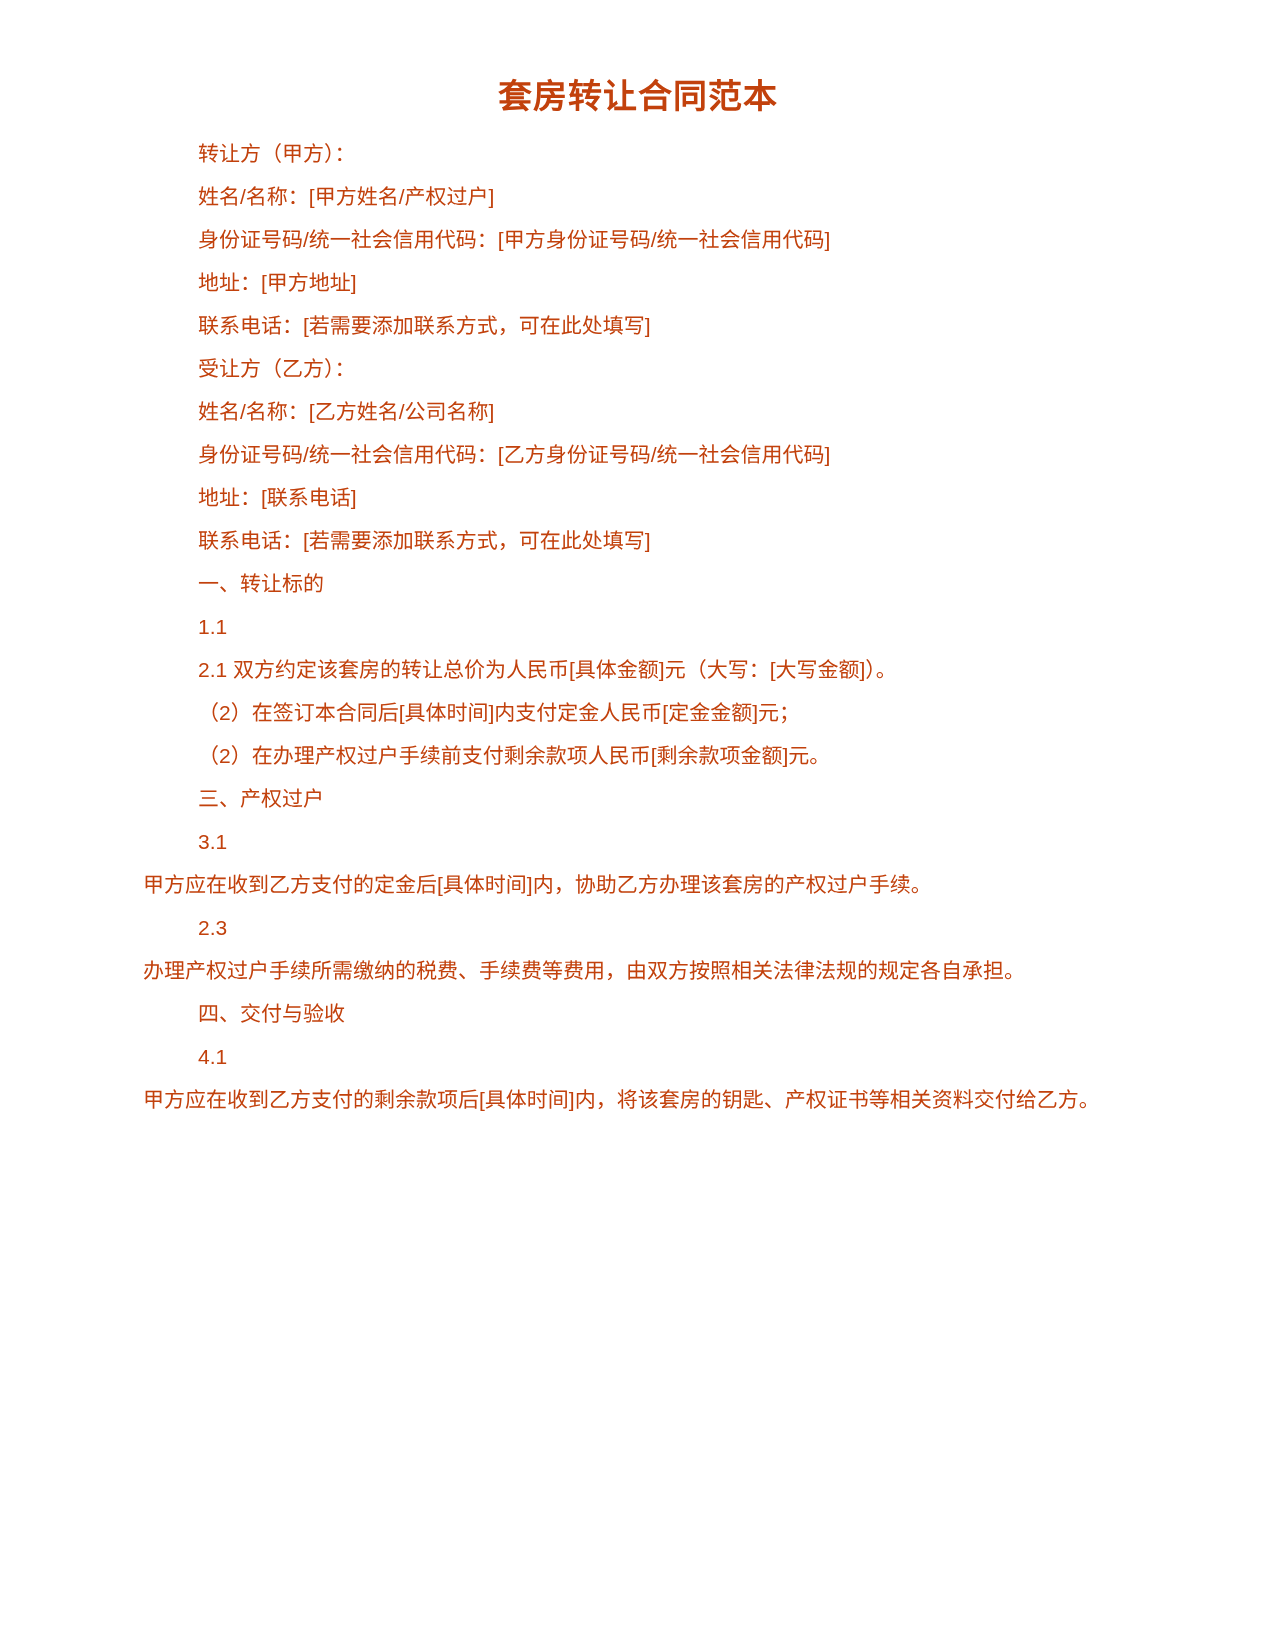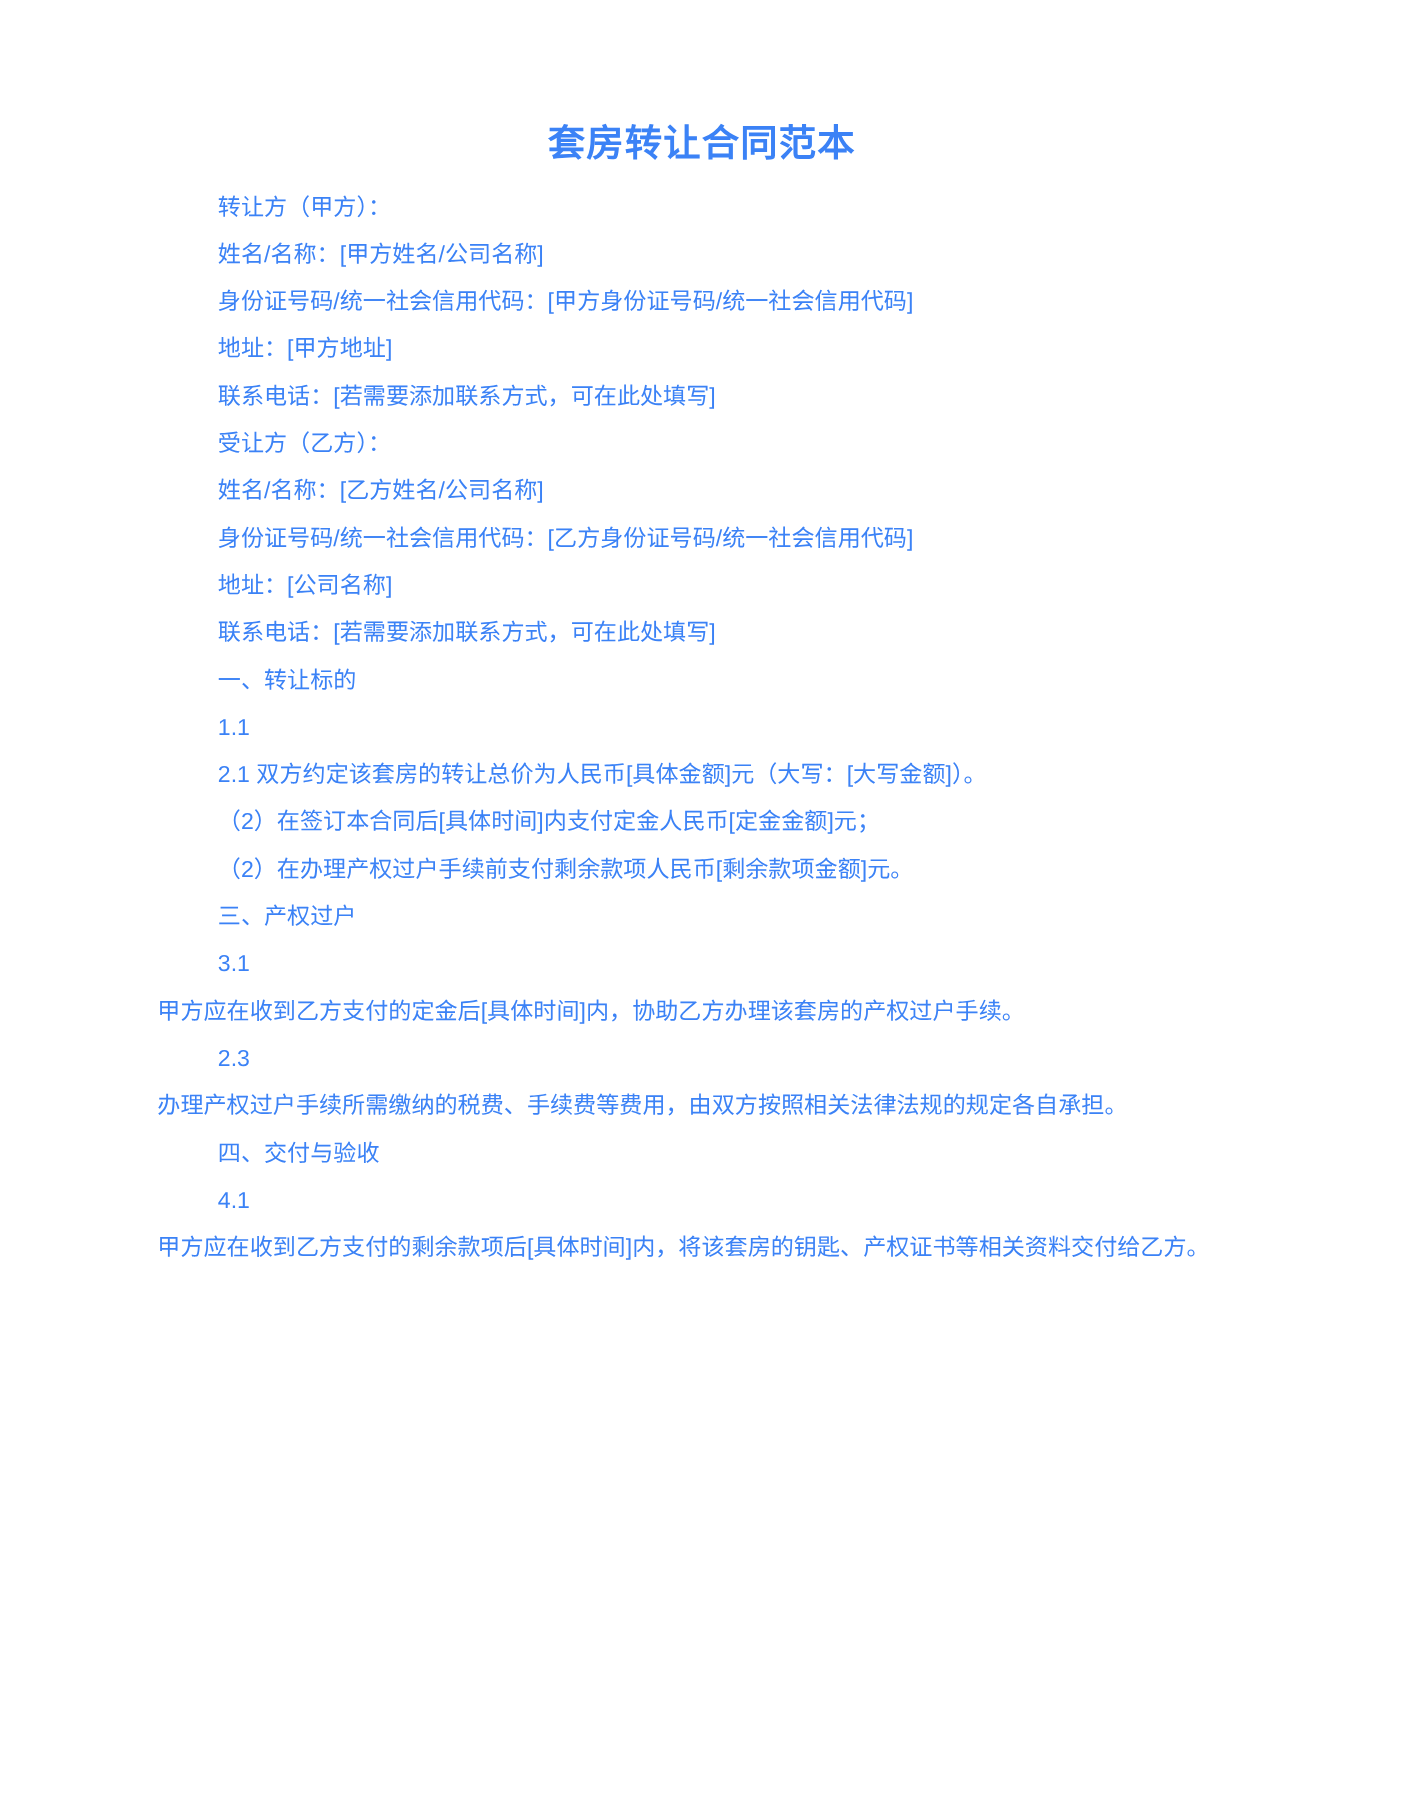--- a/index.html
+++ b/index.html
@@ -7,24 +7,24 @@
     padding: 0;
     background: #ffffff;
   }
   .page {
     position: relative;
     width: 1275px;
     height: 1650px;
     margin: 0 auto;
     background: #ffffff;
     box-sizing: border-box;
-    padding: 109px 142px 0 143px;
+    padding: 74px 142px 0 143px;
     overflow: hidden;
     font-family: "Liberation Sans", "DejaVu Sans", sans-serif;
-    color: #3b82f6;
+    color: #c2410c;
   }
   .doc-title {
     font-size: 34px;
     font-weight: 700;
     line-height: 44px;
     text-align: center;
     margin: 0 0 14px 0;
     letter-spacing: 1px;
   }
   .doc-body {
@@ -41,28 +41,28 @@
     text-indent: 55px;
   }
 </style>
 </head>
 <body>
 
 <div class="page">
   <h1 class="doc-title">套房转让合同范本</h1>
   <div class="doc-body">
       <p class="para indent">转让方（甲方）：</p>
-      <p class="para indent">姓名/名称：[甲方姓名/公司名称]</p>
+      <p class="para indent">姓名/名称：[甲方姓名/产权过户]</p>
       <p class="para indent">身份证号码/统一社会信用代码：[甲方身份证号码/统一社会信用代码]</p>
       <p class="para indent">地址：[甲方地址]</p>
       <p class="para indent">联系电话：[若需要添加联系方式，可在此处填写]</p>
       <p class="para indent">受让方（乙方）：</p>
       <p class="para indent">姓名/名称：[乙方姓名/公司名称]</p>
       <p class="para indent">身份证号码/统一社会信用代码：[乙方身份证号码/统一社会信用代码]</p>
-      <p class="para indent">地址：[公司名称]</p>
+      <p class="para indent">地址：[联系电话]</p>
       <p class="para indent">联系电话：[若需要添加联系方式，可在此处填写]</p>
       <p class="para indent">一、转让标的</p>
       <p class="para indent">1.1</p>
       <p class="para indent">2.1 双方约定该套房的转让总价为人民币[具体金额]元（大写：[大写金额]）。</p>
       <p class="para indent">（2）在签订本合同后[具体时间]内支付定金人民币[定金金额]元；</p>
       <p class="para indent">（2）在办理产权过户手续前支付剩余款项人民币[剩余款项金额]元。</p>
       <p class="para indent">三、产权过户</p>
       <p class="para indent">3.1</p>
       <p class="para">甲方应在收到乙方支付的定金后[具体时间]内，协助乙方办理该套房的产权过户手续。</p>
       <p class="para indent">2.3</p>

